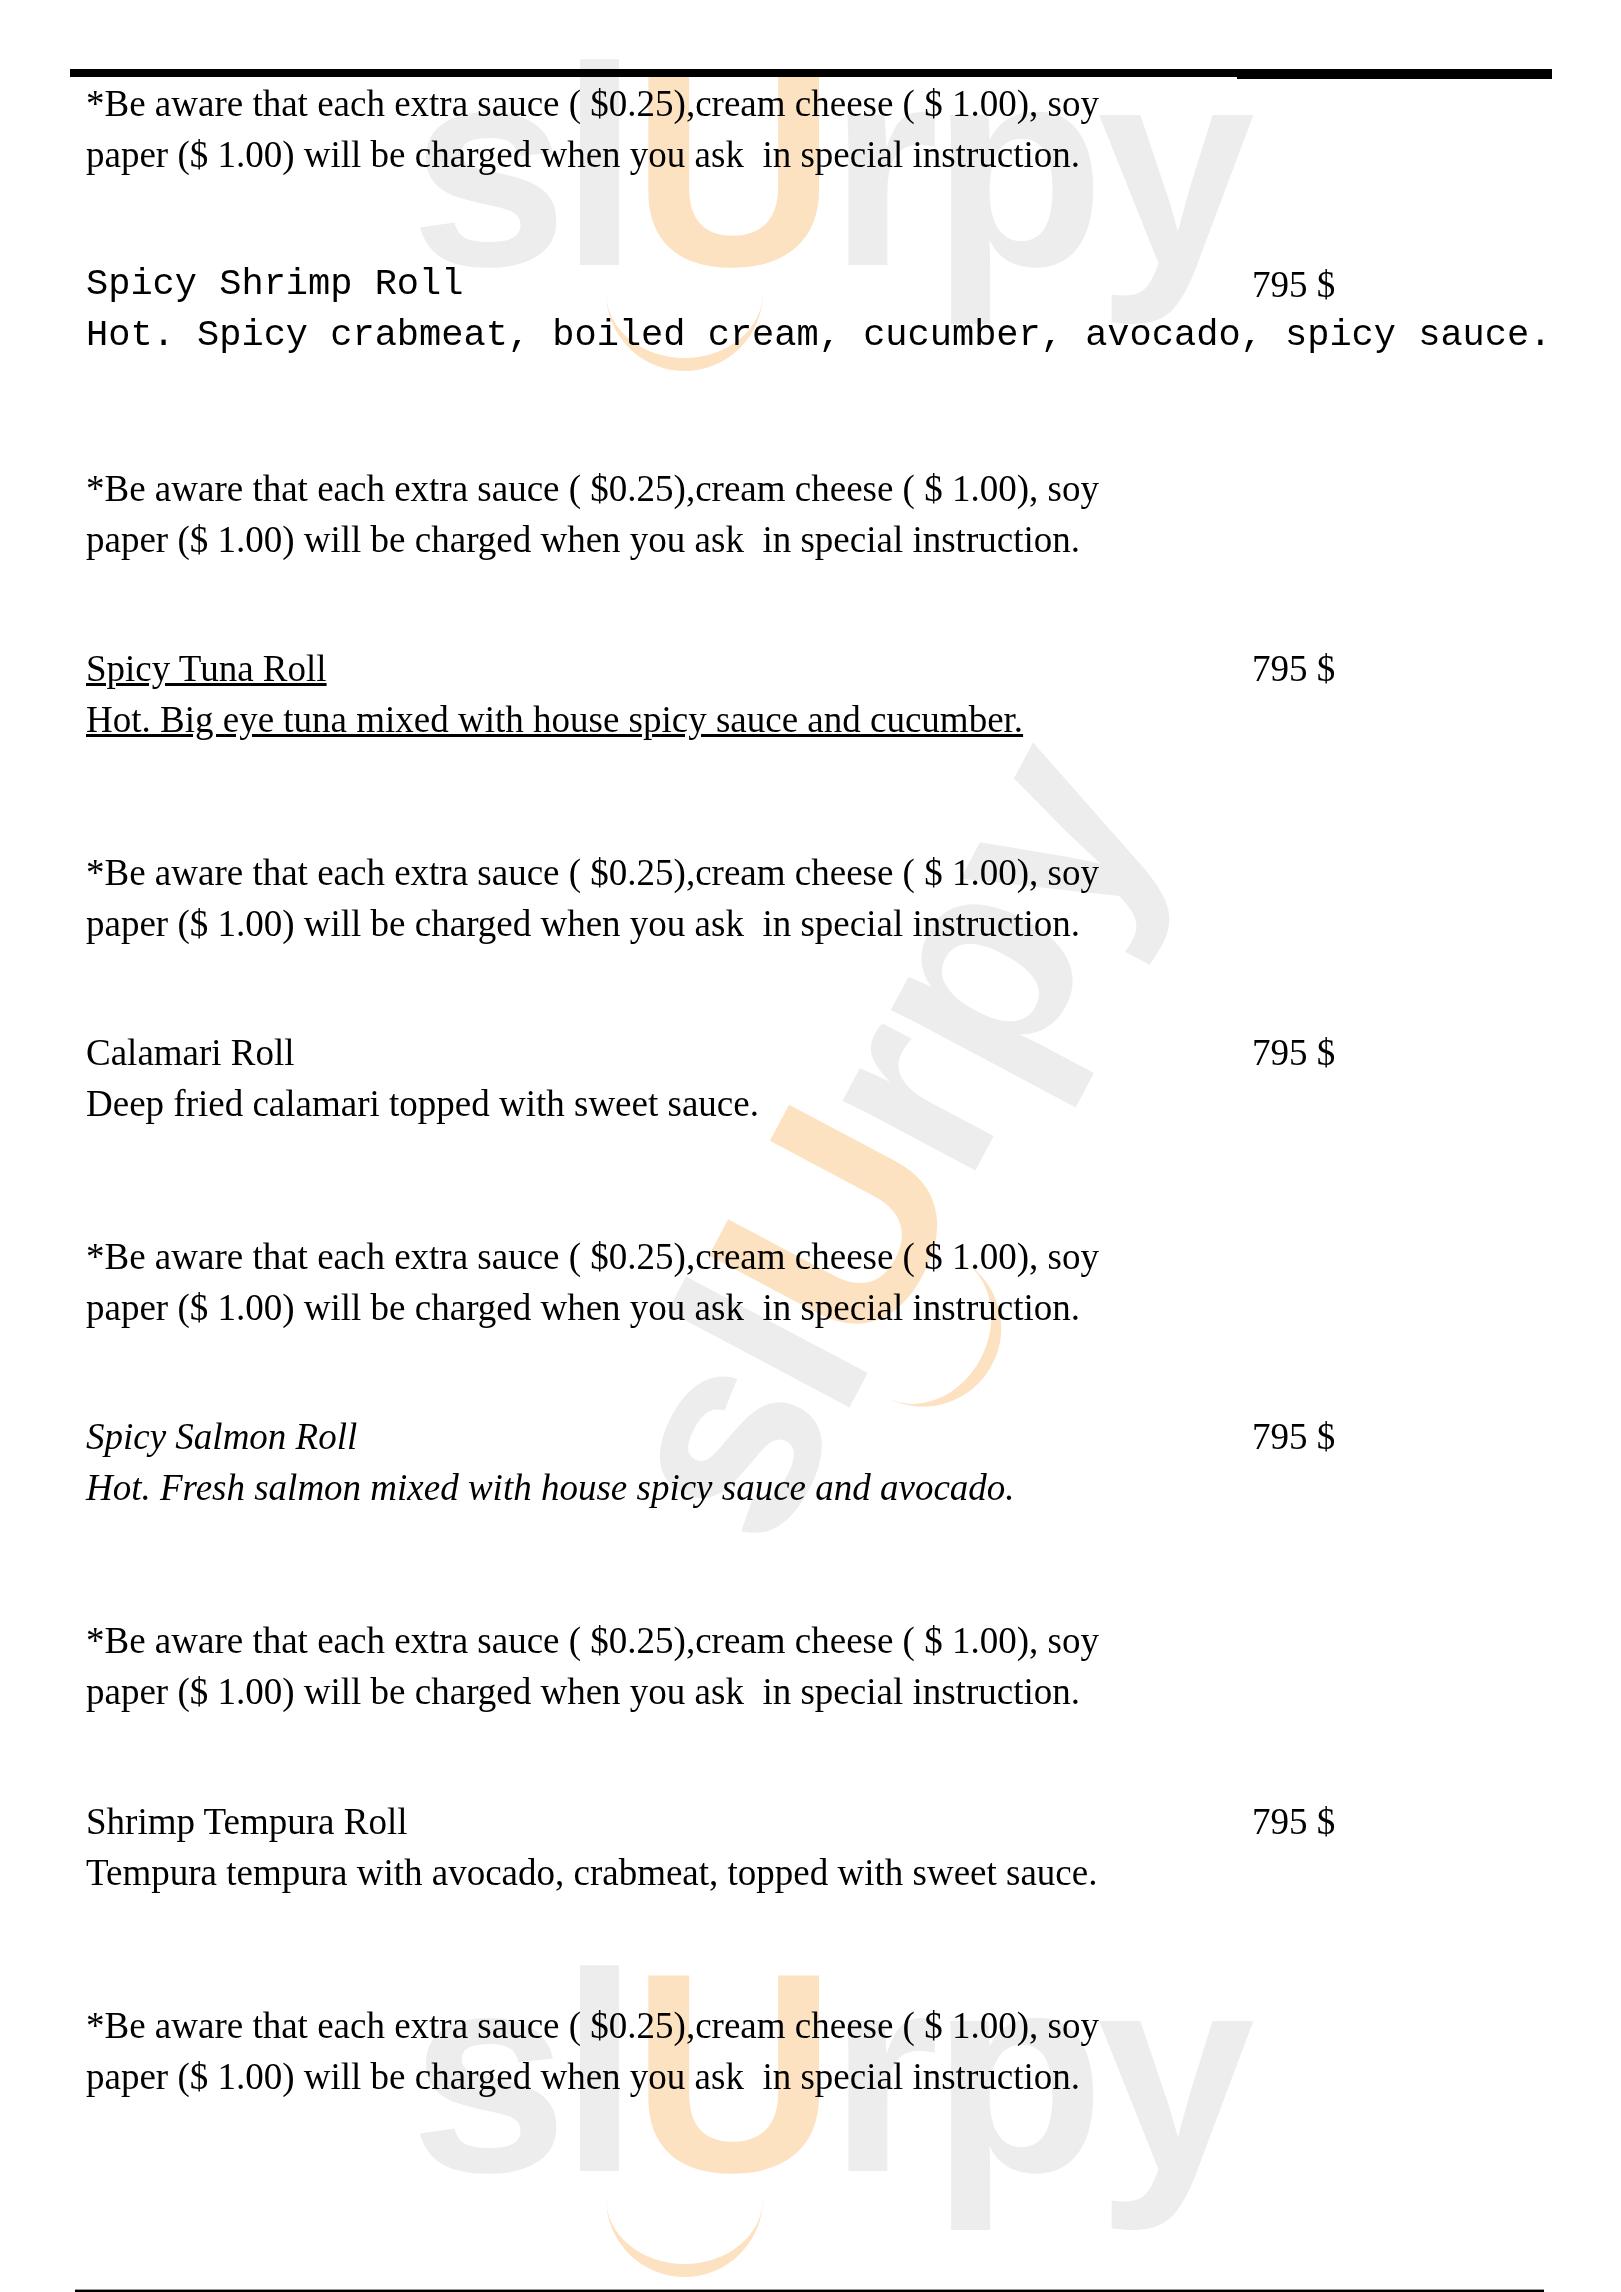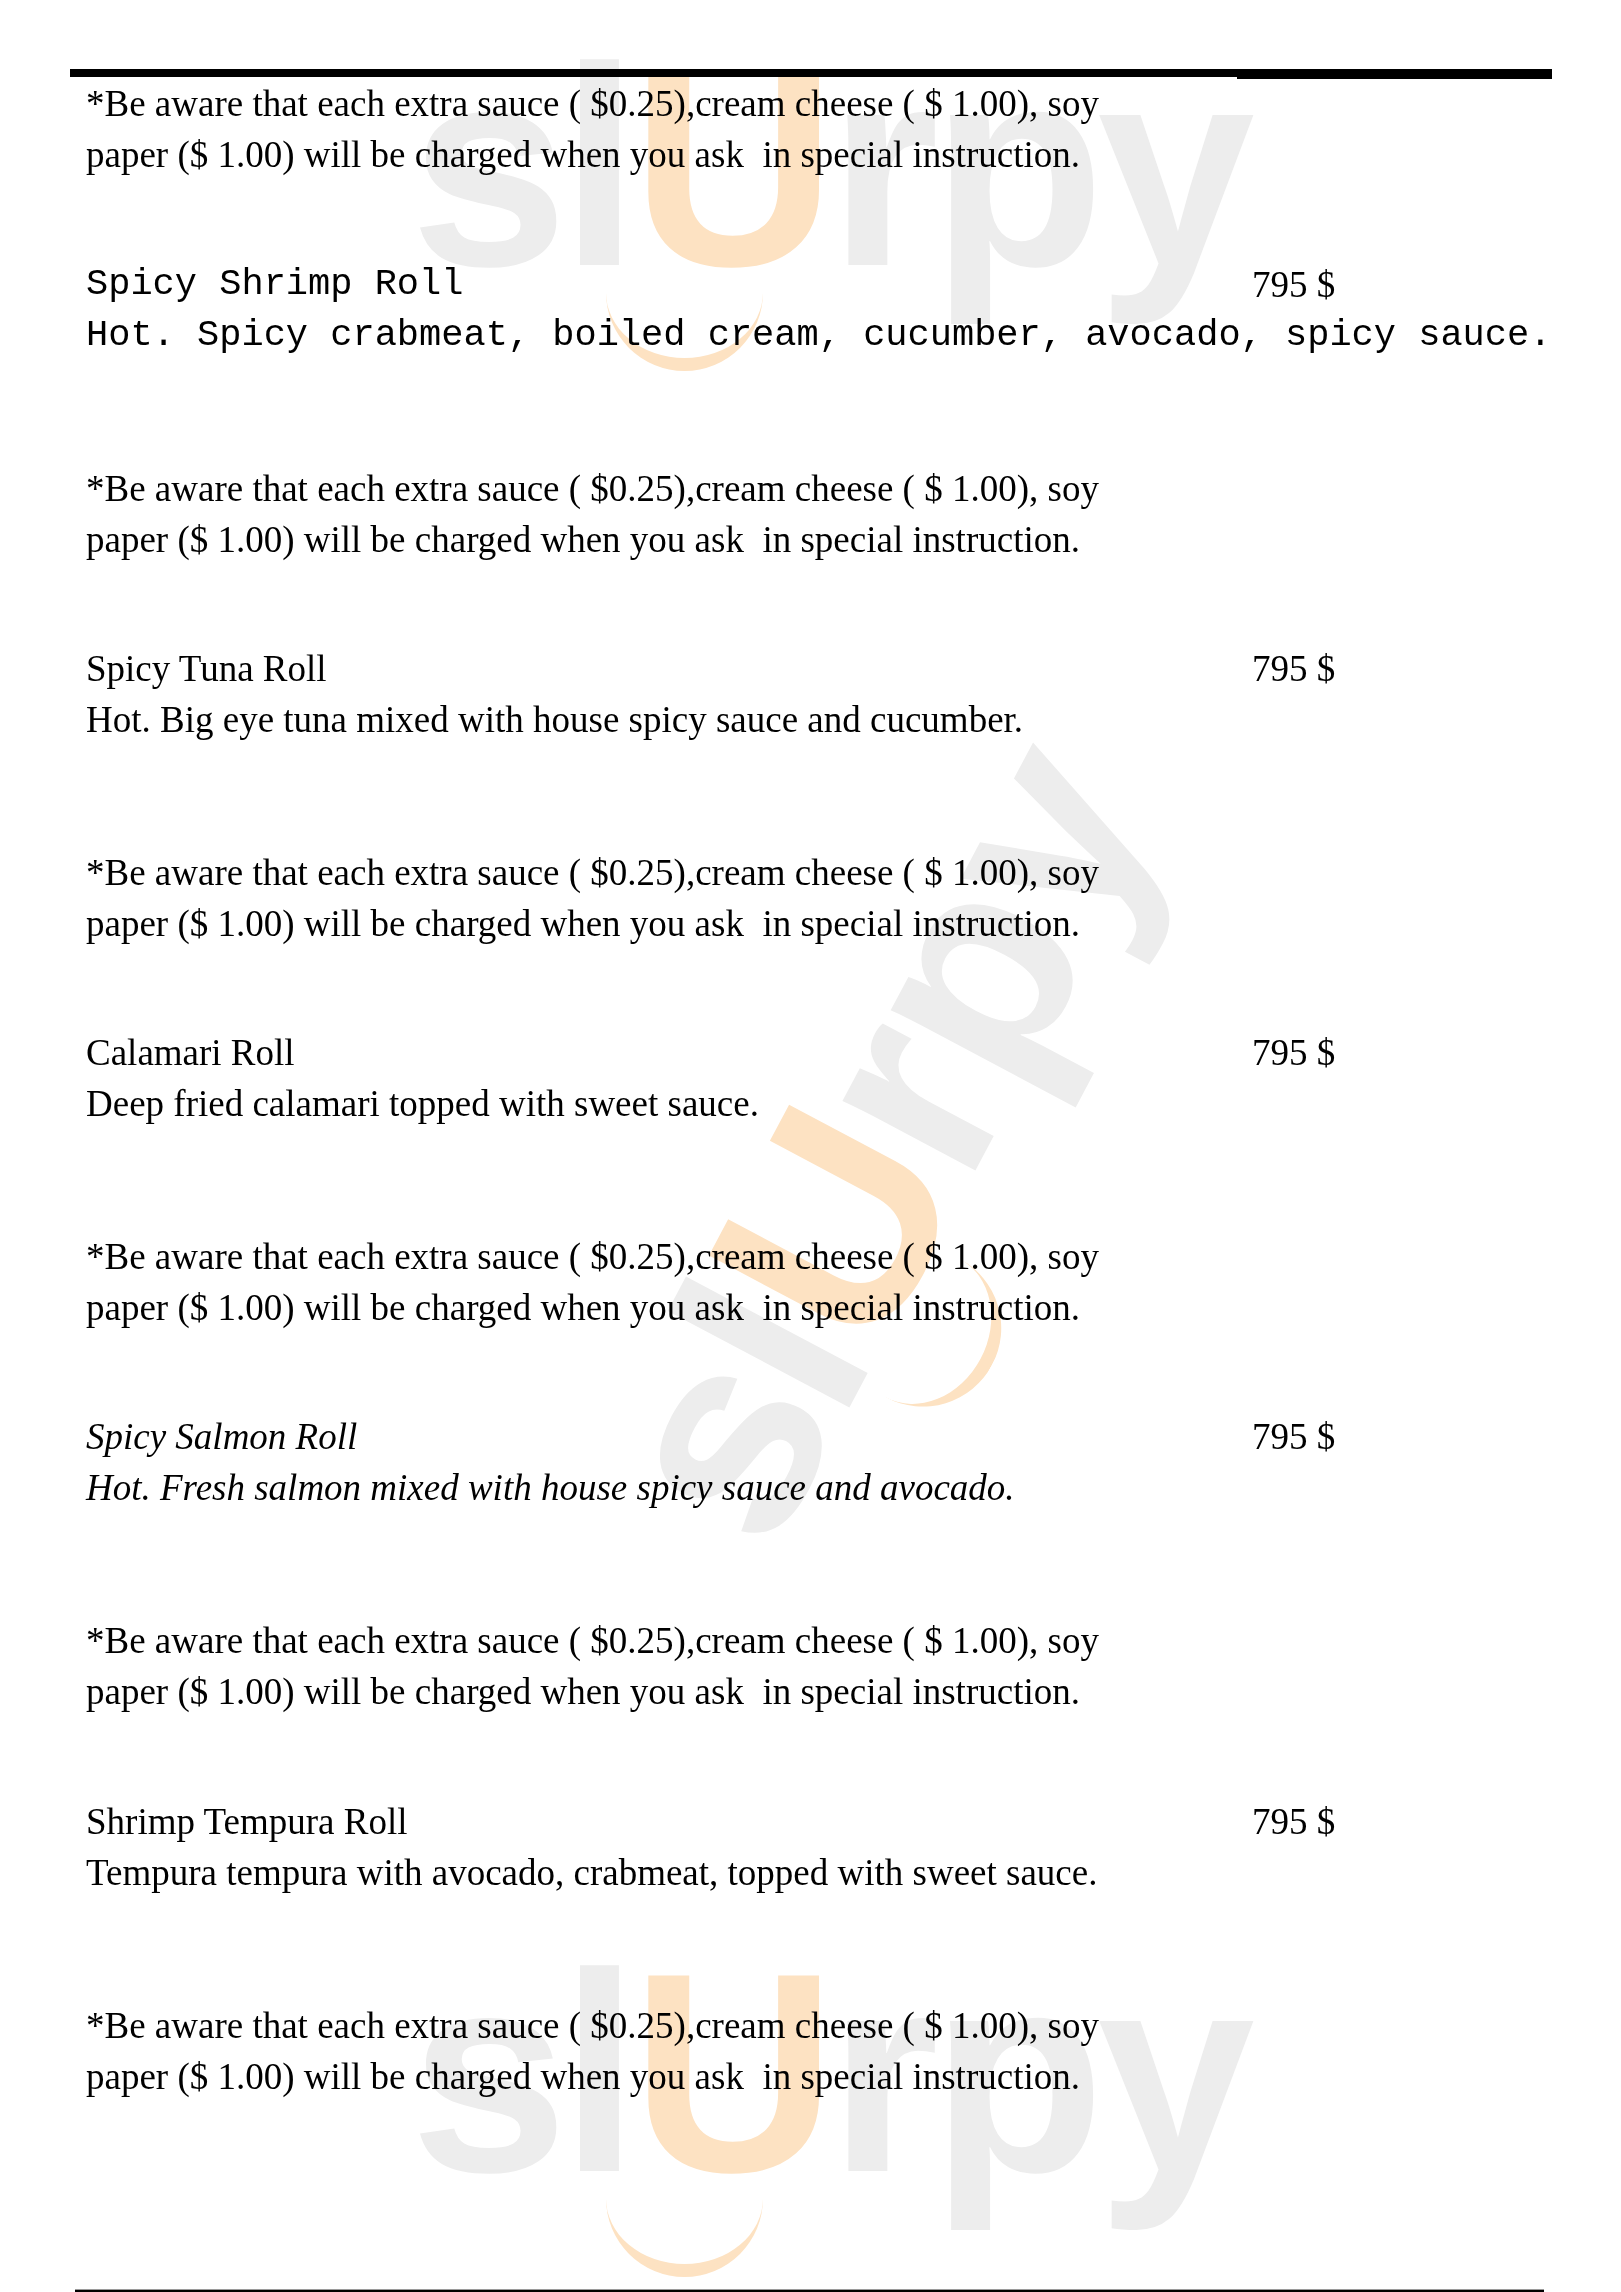--- a/index.html
+++ b/index.html
@@ -83,21 +83,21 @@
     <div class="line">Spicy Shrimp Roll</div>
     <div class="line">Hot. Spicy crabmeat, boiled cream, cucumber, avocado, spicy sauce.</div>
   </div>
   <div class="price" style="top:259px;">795 $</div>
 
   <div class="block" style="top:463px;">
     <div class="line">*Be aware that each extra sauce ( $0.25),cream cheese ( $ 1.00), soy</div>
     <div class="line">paper ($ 1.00) will be charged when you ask  in special instruction.</div>
   </div>
 
-  <div class="block" style="top:643px;">
+  <div class="block" style="top:643px;text-decoration:underline;">
     <div class="line">Spicy Tuna Roll</div>
     <div class="line">Hot. Big eye tuna mixed with house spicy sauce and cucumber.</div>
   </div>
   <div class="price" style="top:643px;">795 $</div>
 
   <div class="block" style="top:847px;">
     <div class="line">*Be aware that each extra sauce ( $0.25),cream cheese ( $ 1.00), soy</div>
     <div class="line">paper ($ 1.00) will be charged when you ask  in special instruction.</div>
   </div>
 

